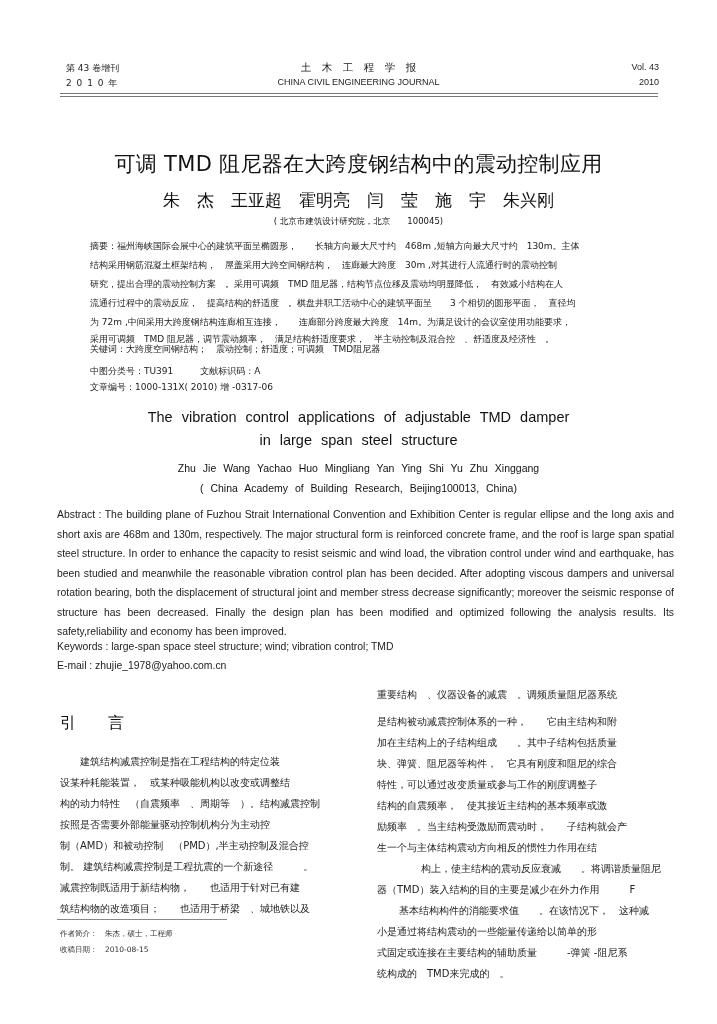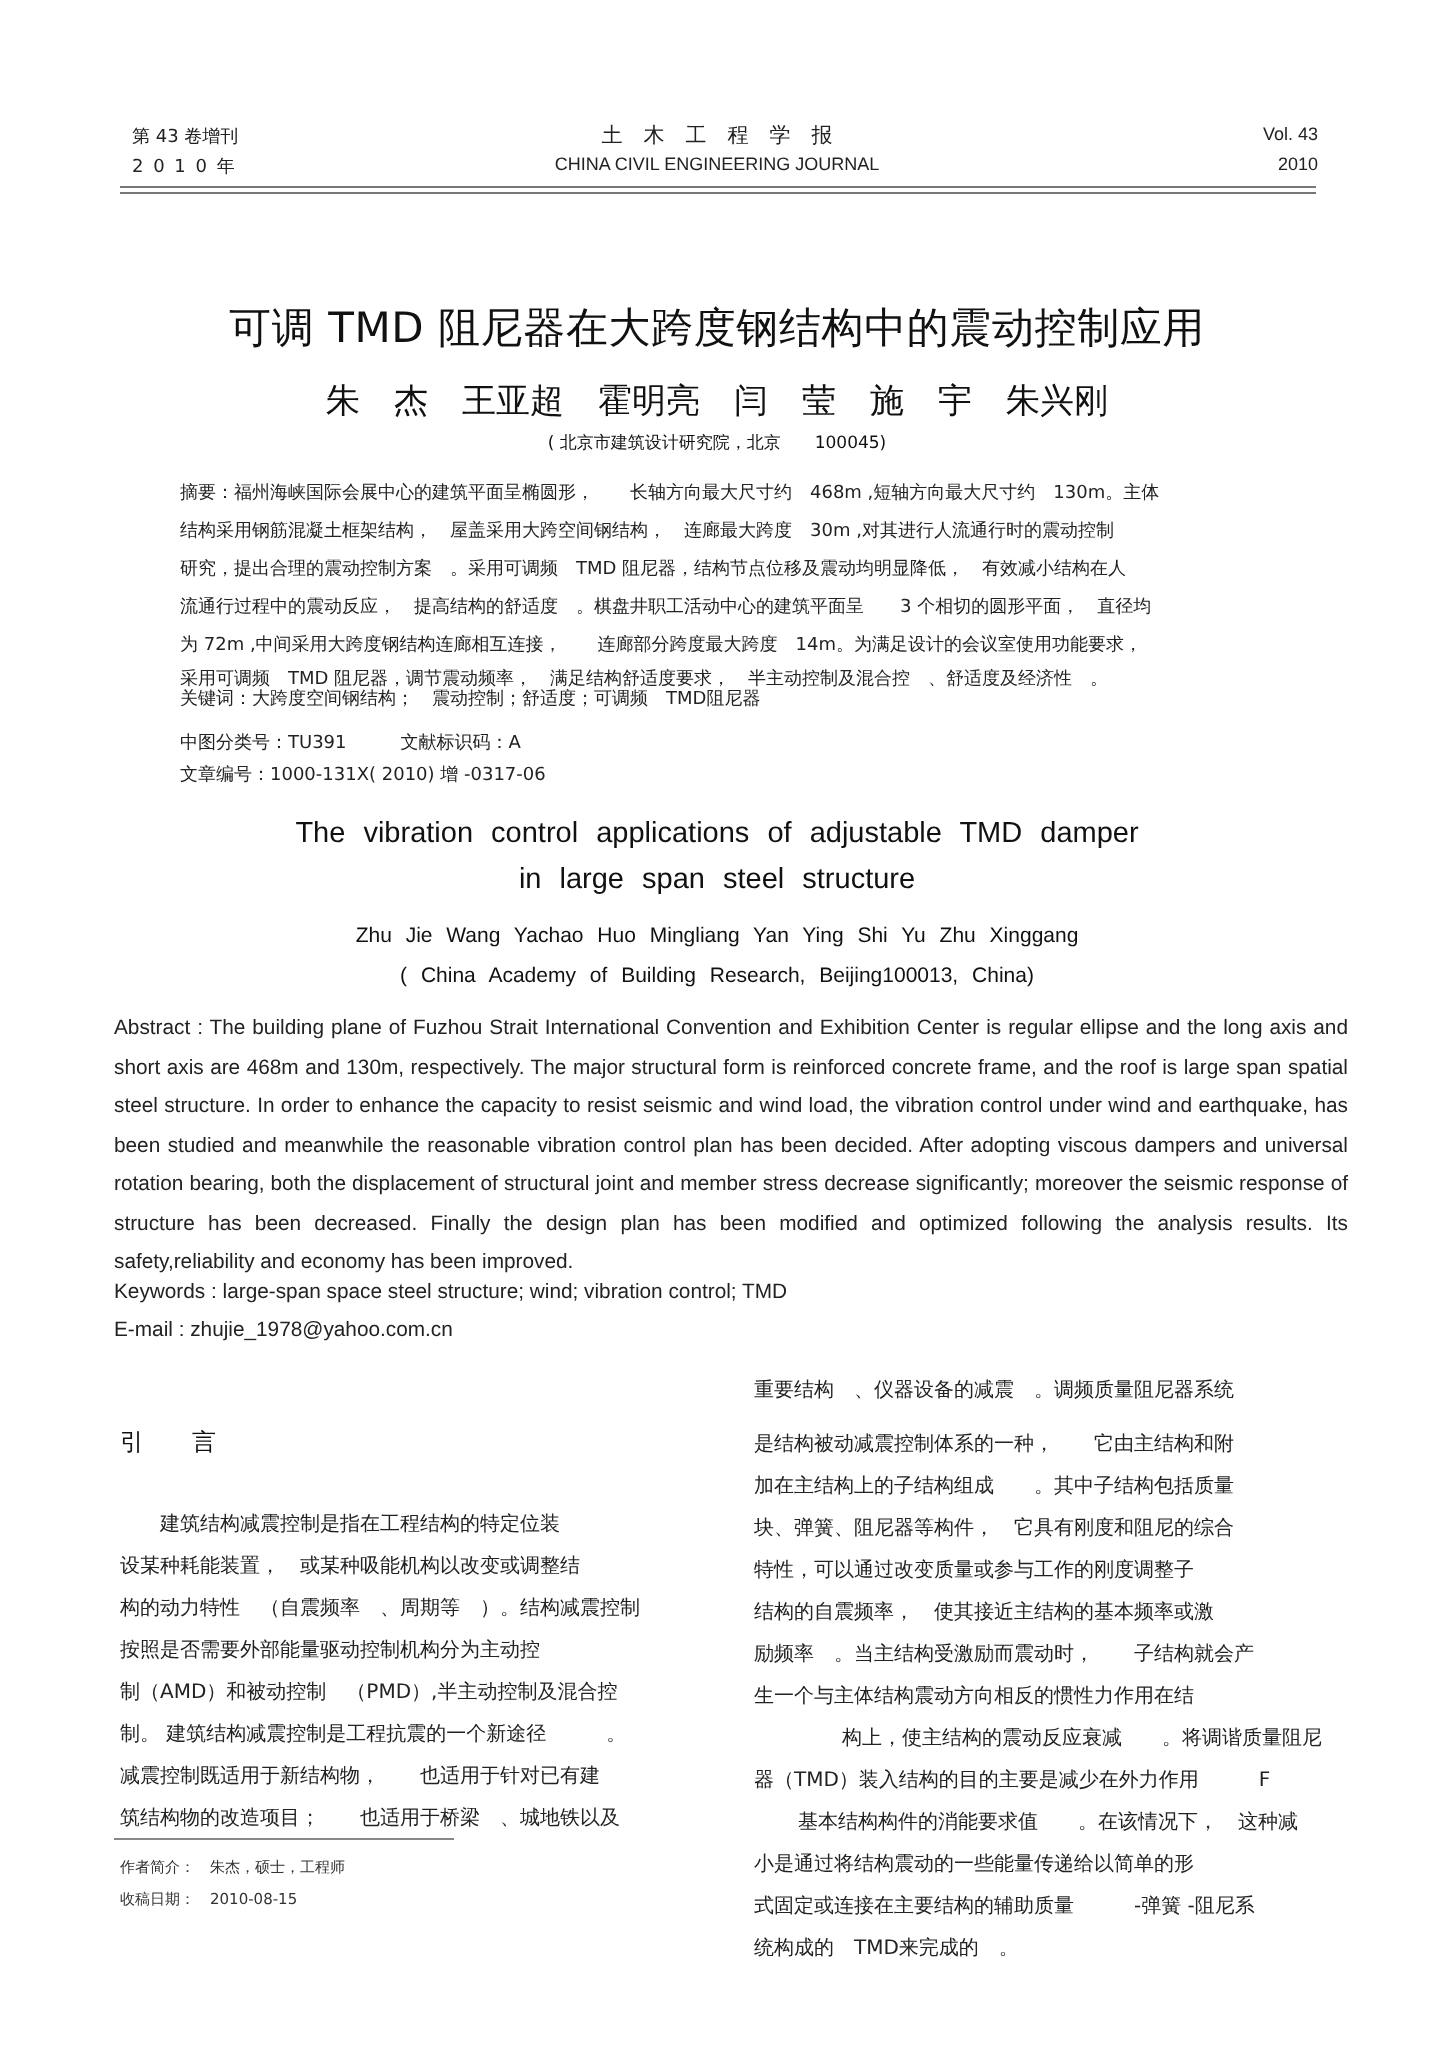--- a/index.html
+++ b/index.html
@@ -11,21 +11,21 @@
   .title-cn { position:absolute; left:0; width:717px; top:150px; text-align:center; font-size:21px; color:#111; letter-spacing:0.3px; }
   .authors-cn { position:absolute; left:0; width:717px; top:189px; text-align:center; font-size:17px; word-spacing:10px; }
   .affil-cn { position:absolute; left:0; width:717px; top:216px; text-align:center; font-size:8.5px; }
   .cn-abs { font-size:9px; color:#222; }
   .en-title { position:absolute; left:0; width:717px; text-align:center; font-family:"Liberation Sans", sans-serif; font-size:14.5px; word-spacing:5px; }
   .en-auth { position:absolute; left:0; width:717px; text-align:center; font-family:"Liberation Sans", sans-serif; font-size:10.5px; word-spacing:4px; }
   .en-abs { position:absolute; left:57px; width:617px; font-family:"Liberation Sans", sans-serif; font-size:10.4px; line-height:19.5px; text-align:justify; color:#222; }
   .en-abs p { margin:0; }
   .en-line { font-family:"Liberation Sans", sans-serif; font-size:10.4px; color:#222; }
   .col-line { font-size:10px; color:#222; }
-  .section-head { font-size:12px; word-spacing:30px; }
+  .section-head { font-size:16px; word-spacing:30px; }
   .footrule { position:absolute; left:57px; width:170px; border-top:1px solid #888; }
   .foot { font-size:7.5px; color:#333; }
 </style>
 </head>
 <body>
 
 <div class="abs hdr" style="left:66px;top:62px;">第 43 卷增刊</div>
 <div class="abs hdr" style="left:66px;top:77px;letter-spacing:1px;">2 0 1 0 年</div>
 <div class="abs hdr" style="left:0;width:717px;text-align:center;top:61px;font-size:10.5px;">土　木　工　程　学　报</div>
 <div class="abs hdr" style="left:0;width:717px;text-align:center;top:77px;font-family:'Liberation Sans',sans-serif;">CHINA  CIVIL  ENGINEERING  JOURNAL</div>

